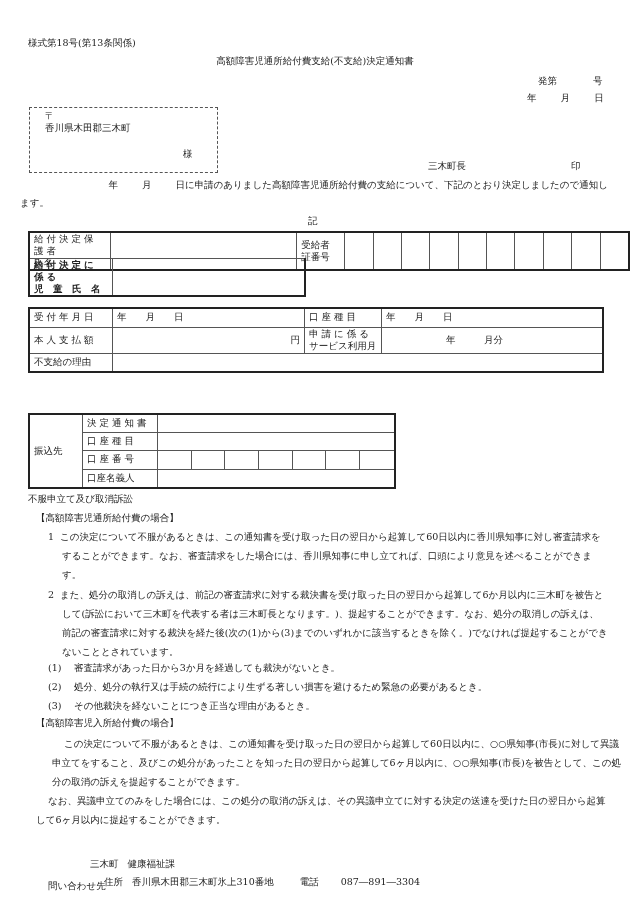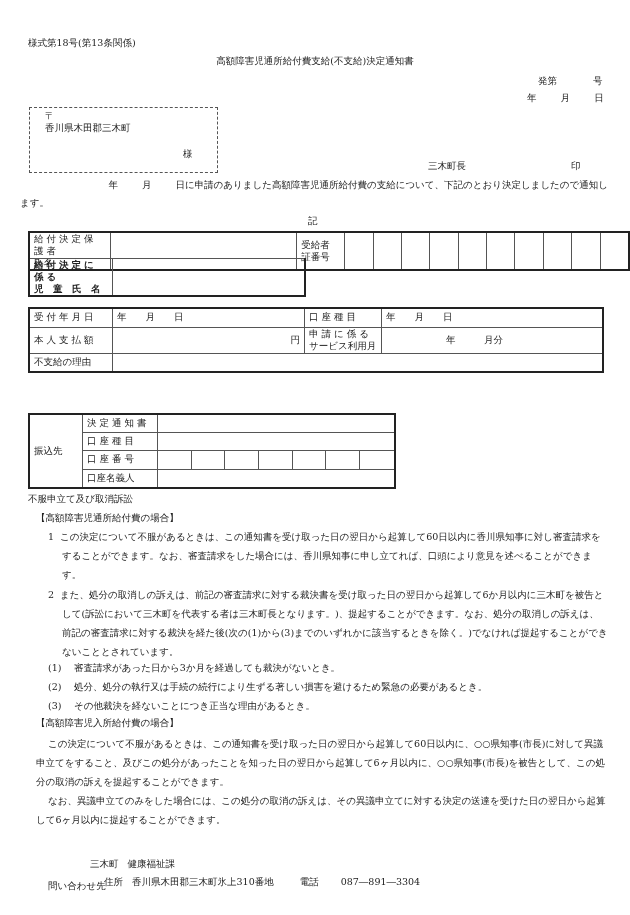--- a/index.html
+++ b/index.html
@@ -180,21 +180,21 @@
     <span>2</span>&nbsp;&nbsp;<span>また、処分の取消しの訴えは、前記の審査請求に対する裁決書を受け取った日の翌日から起算して6か月以内に三木町を被告として(訴訟において三木町を代表する者は三木町長となります。)、提起することができます。なお、処分の取消しの訴えは、前記の審査請求に対する裁決を経た後(次の(1)から(3)までのいずれかに該当するときを除く。)でなければ提起することができないこととされています。</span>
   </div>
 </div>
 
 <div class="abs item" style="top:662px"><span class="num">(1)</span><span>審査請求があった日から3か月を経過しても裁決がないとき。</span></div>
 <div class="abs item" style="top:681px"><span class="num">(2)</span><span>処分、処分の執行又は手続の続行により生ずる著しい損害を避けるため緊急の必要があるとき。</span></div>
 <div class="abs item" style="top:700px"><span class="num">(3)</span><span>その他裁決を経ないことにつき正当な理由があるとき。</span></div>
 
 <div class="abs sub-head" style="top:717px">【高額障害児入所給付費の場合】</div>
 
-<div class="abs para" style="top:734px;left:36px;width:572px;text-indent:12px">この決定について不服があるときは、この通知書を受け取った日の翌日から起算して60日以内に、○○県知事(市長)に対して異議申立てをすること、及びこの処分があったことを知った日の翌日から起算して6ヶ月以内に、○○県知事(市長)を被告として、この処分の取消の訴えを提起することができます。</div>
+<div class="abs para" style="top:734px;left:52px;width:572px;text-indent:12px">この決定について不服があるときは、この通知書を受け取った日の翌日から起算して60日以内に、○○県知事(市長)に対して異議申立てをすること、及びこの処分があったことを知った日の翌日から起算して6ヶ月以内に、○○県知事(市長)を被告として、この処分の取消の訴えを提起することができます。</div>
 <div class="abs para" style="top:791px;left:36px;width:572px;text-indent:12px">なお、異議申立てのみをした場合には、この処分の取消の訴えは、その異議申立てに対する決定の送達を受けた日の翌日から起算して6ヶ月以内に提起することができます。</div>
 
 <div class="abs contact-lbl">問い合わせ先</div>
 <div class="abs contact-dept">
   <span>三木町</span>&nbsp;&nbsp;&nbsp;<span>健康福祉課</span>
 </div>
 <div class="abs contact-addr">
   <span>住所</span>&nbsp;&nbsp;&nbsp;<span>香川県木田郡三木町氷上310番地</span><span style="display:inline-block;width:26px"></span><span>電話</span><span style="display:inline-block;width:22px"></span><span>087―891―3304</span>
 </div>
 

